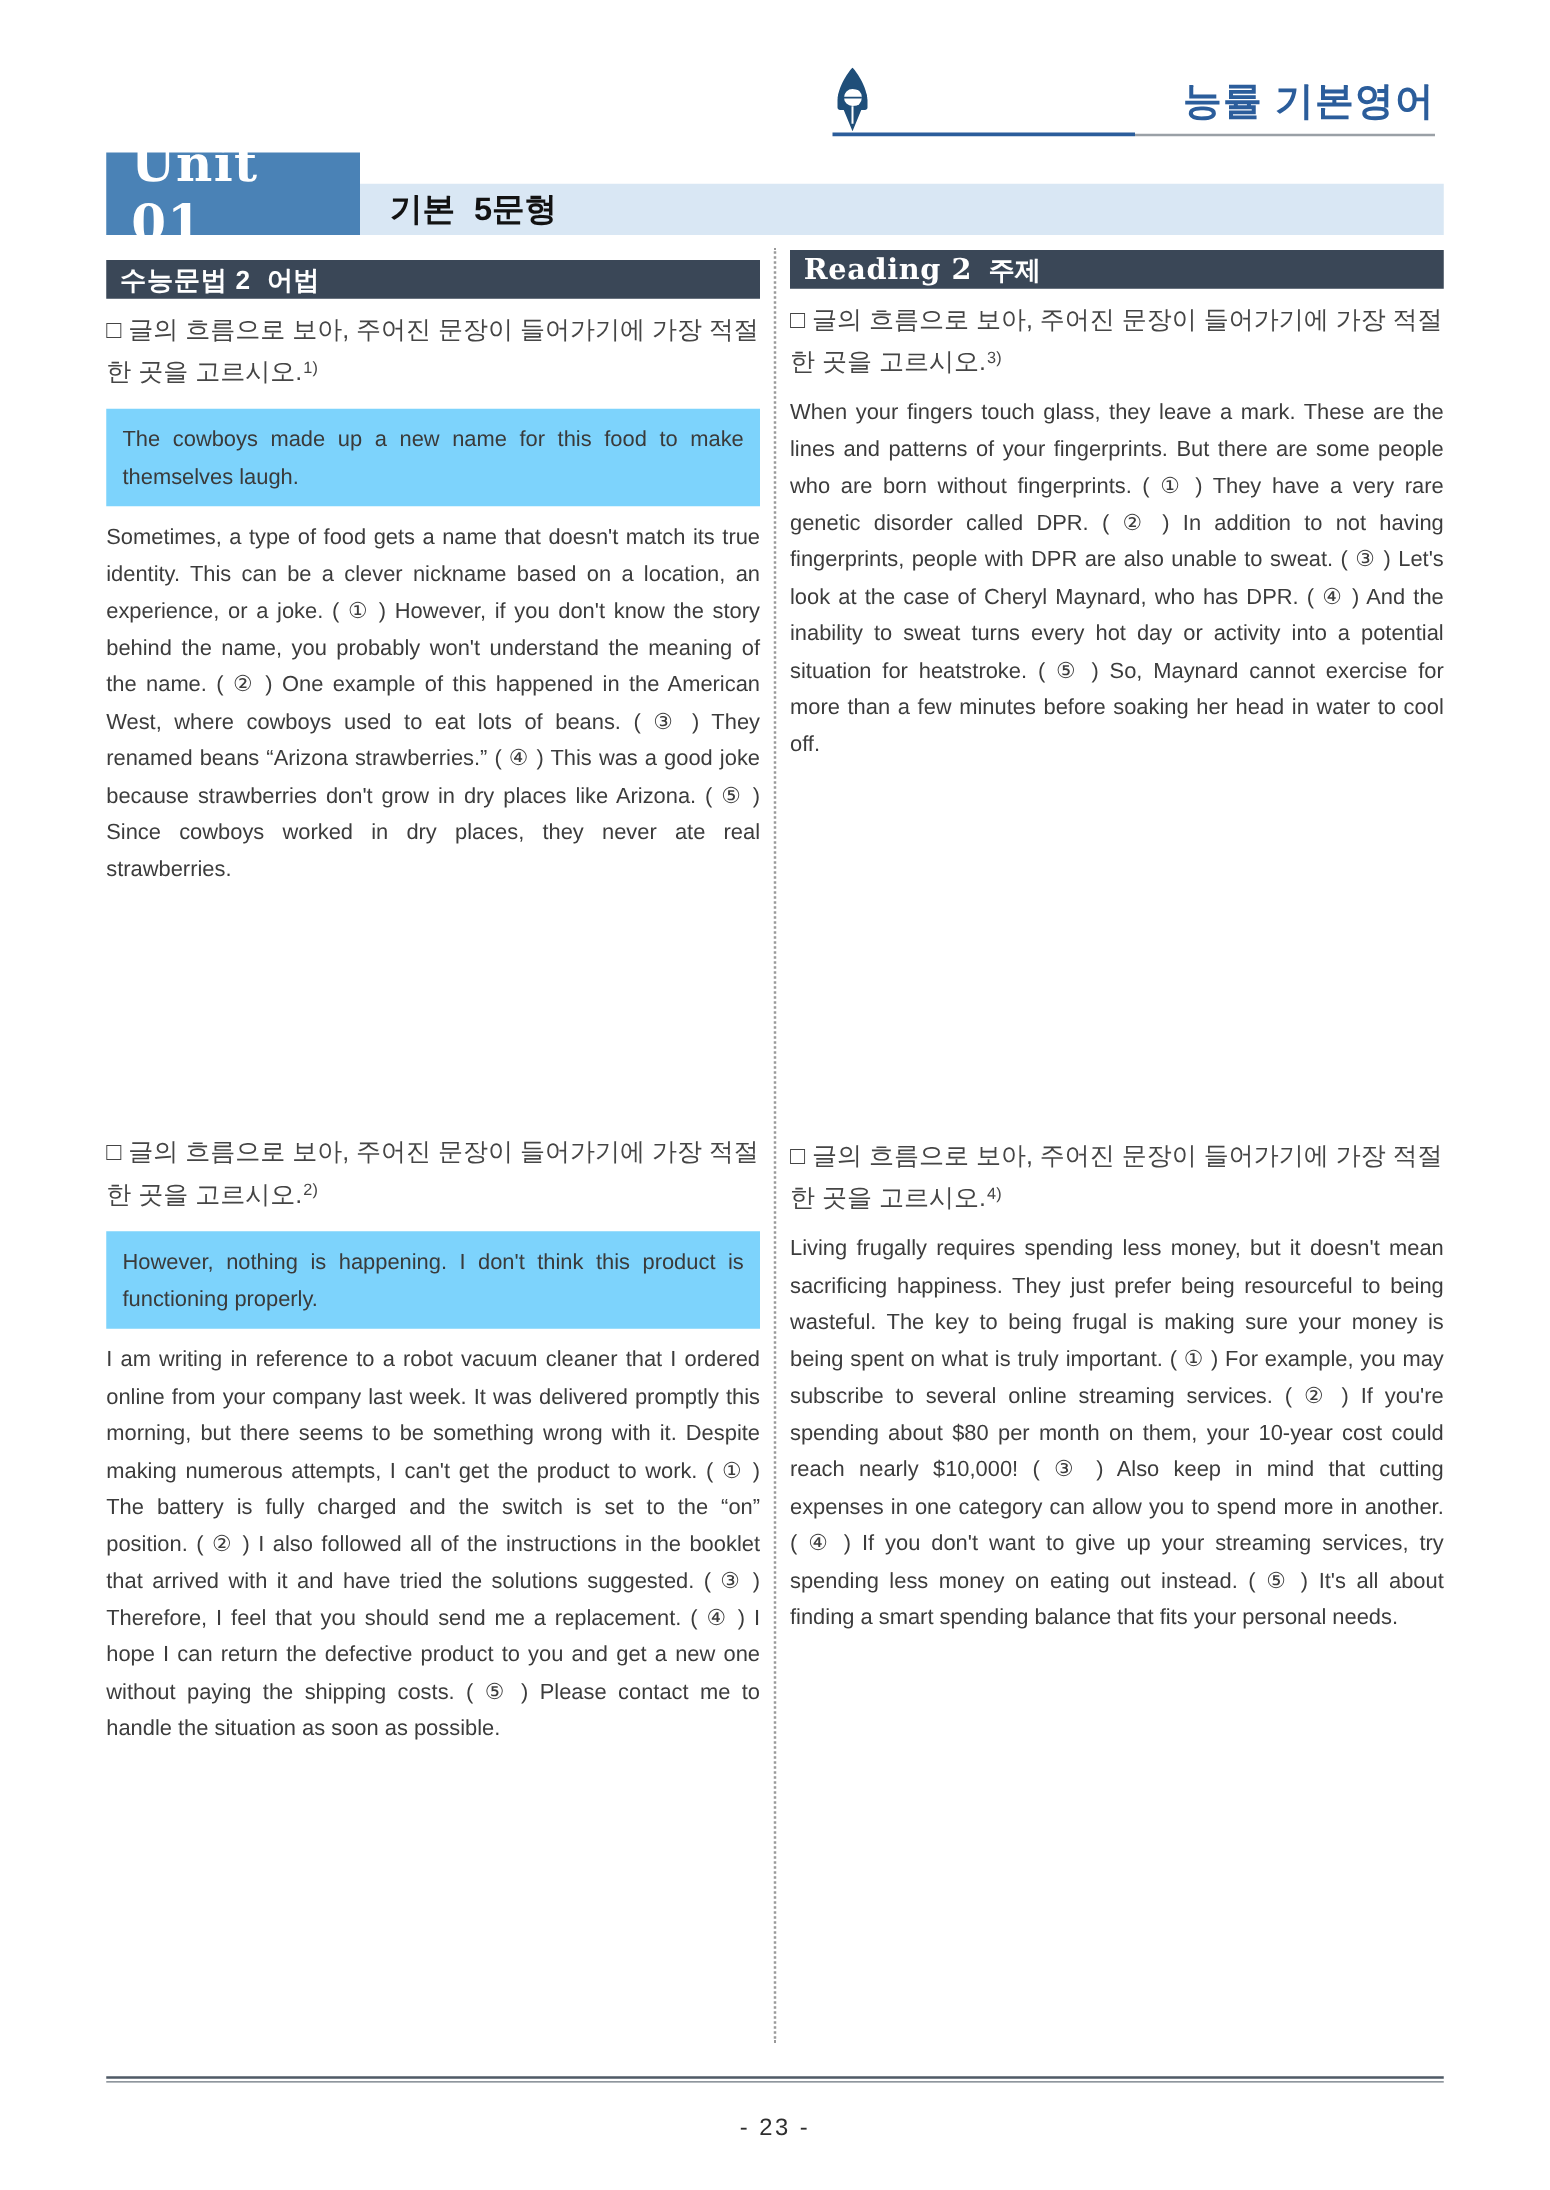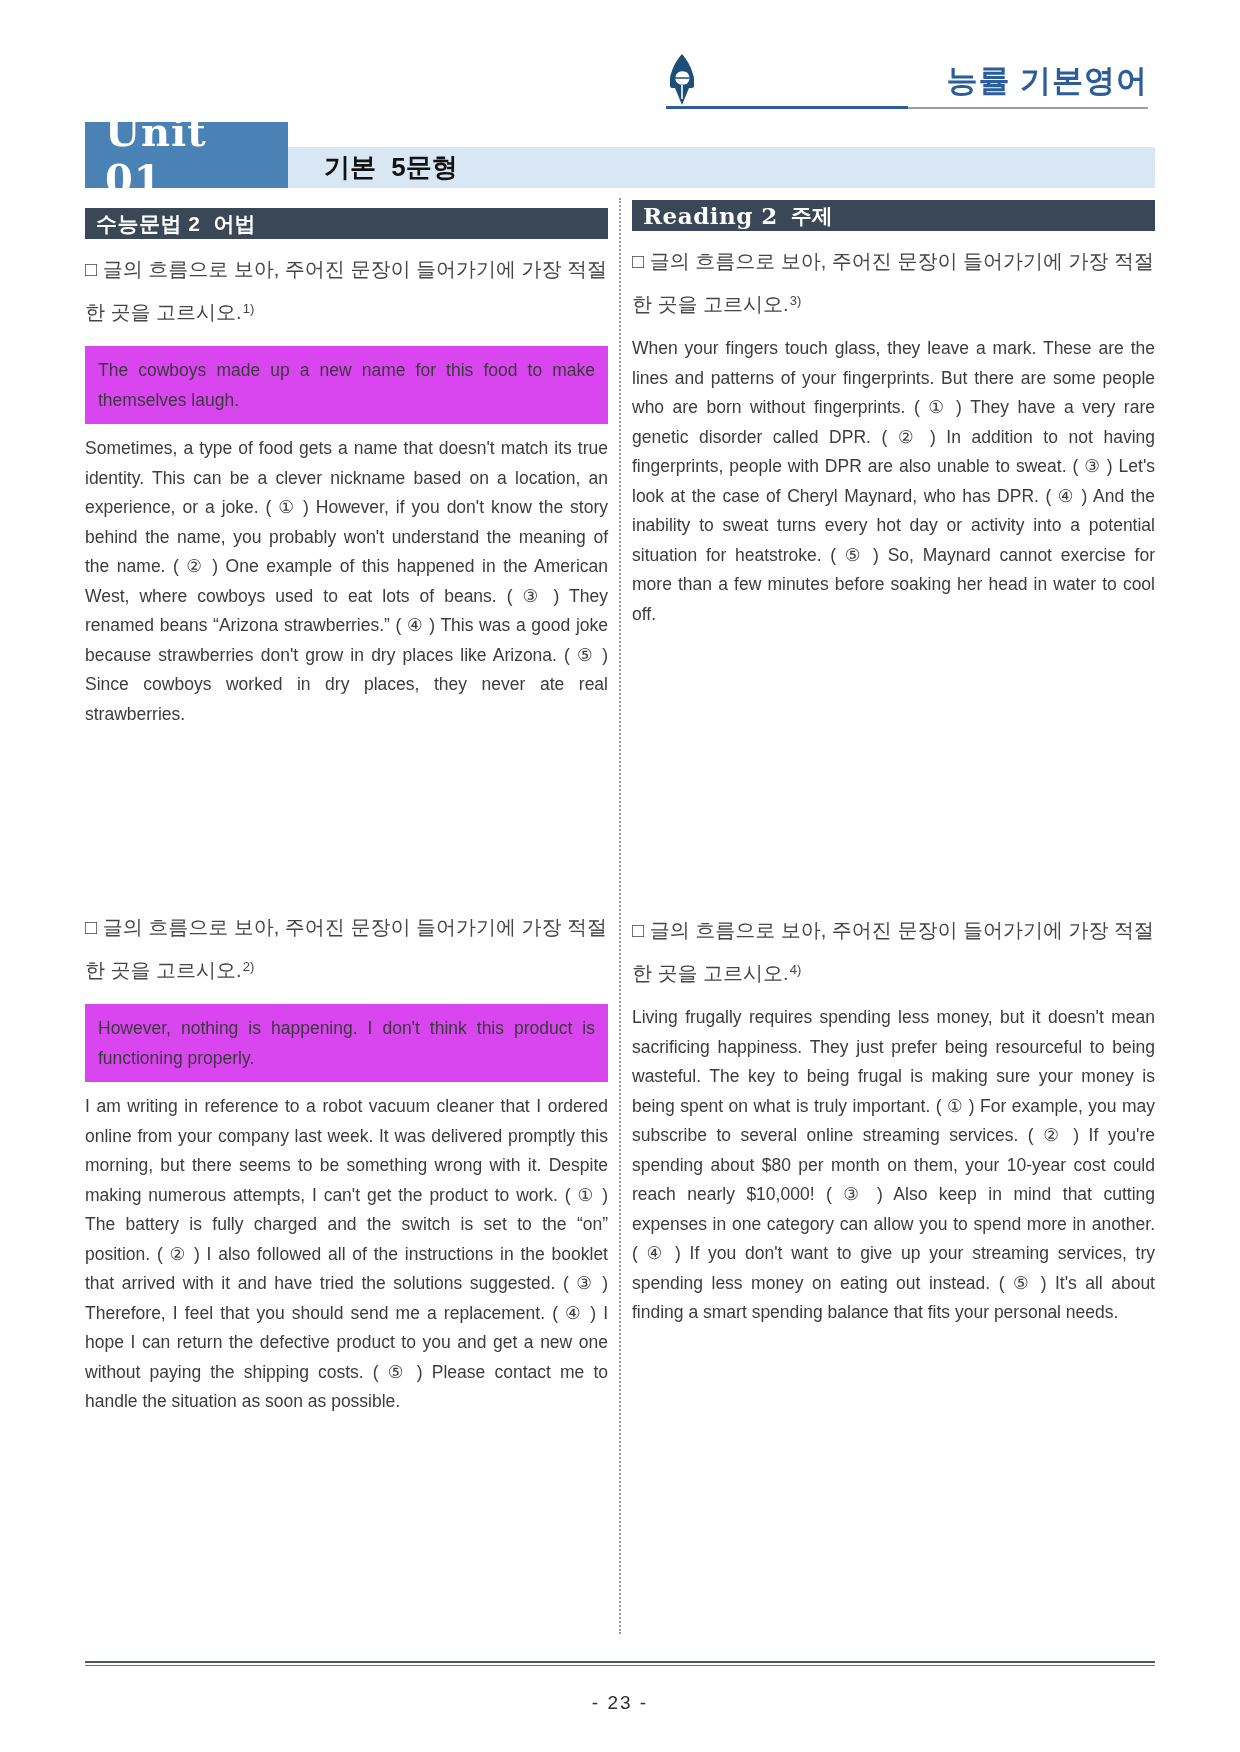--- a/index.html
+++ b/index.html
@@ -18,21 +18,21 @@
     position:absolute; top:60px; right:92px;
     font-size:31px; font-weight:bold; color:#2b5d9b; letter-spacing:1px;
   }
 
   
   .unit-subtitle-bar {
     position:absolute; left:288px; top:147px; width:867px; height:41px;
     background:#d9e7f4; display:flex; align-items:center;
   }
   .unit-subtitle-bar span {
-    padding-left:24px; font-size:26px; font-weight:bold; color:#121212; word-spacing:8px;margin-left:12px;
+    padding-left:24px; font-size:26px; font-weight:bold; color:#121212; word-spacing:8px;
   }
   .unit-tab {
     position:absolute; left:85px; top:122px; width:203px; height:66px;
     background:#4a82b6; color:#ffffff; display:flex; align-items:center;
     font-family:"DejaVu Serif", serif; font-weight:bold; font-size:40px;
     padding-left:20px; word-spacing:16px; letter-spacing:1px;
   }
 
   
   .col { position:absolute; top:0; width:523px; height:1660px; }
@@ -47,26 +47,26 @@
 
   .sec-header {
     height:31px; background:#3a4757; color:#ffffff;
     display:flex; align-items:center; padding-left:11px; gap:13px;
   }
   .sec-title { font-size:21px; font-weight:bold; letter-spacing:0.5px; }
   .sec-title.serif { font-family:"DejaVu Serif", serif; font-size:23px; }
   .sec-topic { font-size:21px; font-weight:bold; word-spacing:4px; }
 
   .instruction {
-    margin-top:10px; font-size:20px; line-height:40px; color:#454545;
+    margin-top:10px; font-size:20px; line-height:30px; color:#454545;
   }
   .instruction sup { font-size:13px; vertical-align:6px; margin-left:1px; }
 
   .quote-box {
-    margin-top:14px; background:#d946ef; padding:9px 13px;
+    margin-top:14px; background:#7dd3fc; padding:9px 13px;
     font-size:17.5px; line-height:30px; color:#3a3a3a;
     text-align:justify;
   }
   .passage {
     margin-top:10px; font-size:17.5px; line-height:29.5px; color:#3c3c3c;
     text-align:justify;
   }
 
   
   .sec-l1 { top:208px; }

